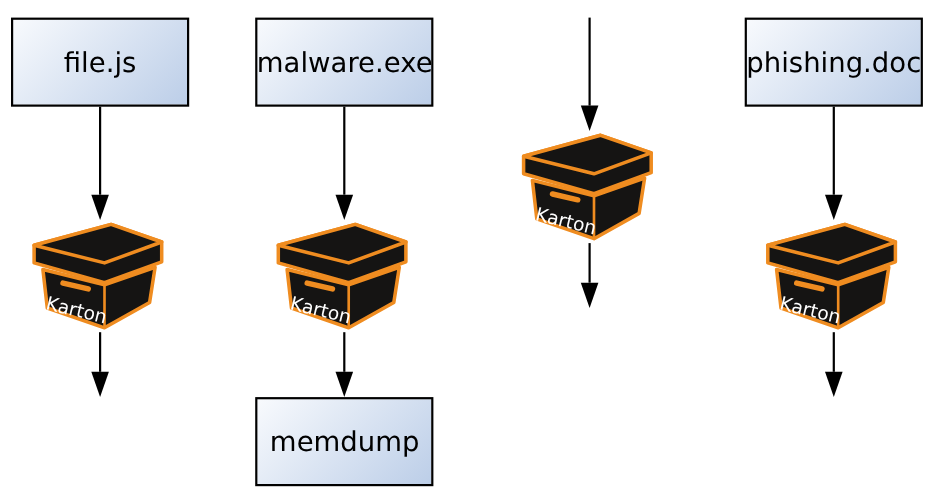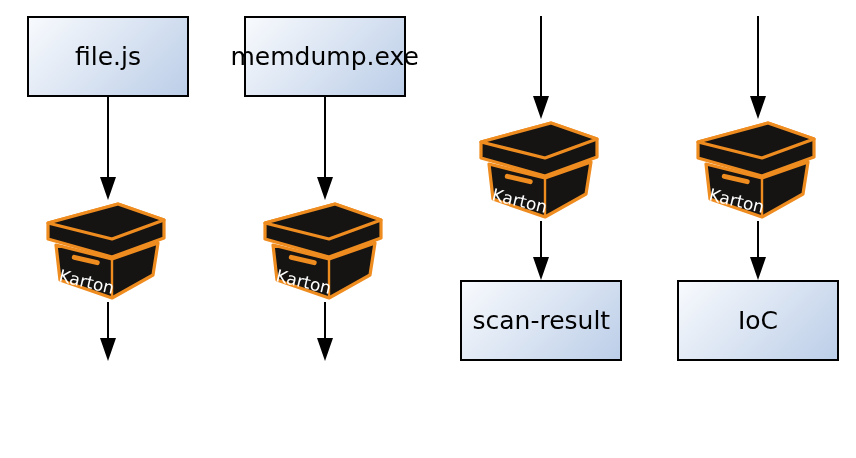--- a/index.html
+++ b/index.html
@@ -9,21 +9,21 @@
     height: 458px;
     background: #ffffff;
     overflow: hidden;
     font-family: "DejaVu Sans", "Liberation Sans", sans-serif;
   }
   * { box-sizing: border-box; }
 
   .diagram {
     width: 856px;
     height: 458px;
-    padding: 16px 17px 0 27px;
+    padding: 16px 17px 0 10px;
     display: flex;
     justify-content: space-between;
   }
 
   .col {
     width: 162px;
     display: flex;
     flex-direction: column;
     align-items: center;
   }
@@ -111,77 +111,77 @@
       <path class="k-lidtop" d="M2,23 L72,4 L118,20 L66,39 Z"></path>
     </svg>
     <div class="arrow a2">
       <div class="line"></div>
       <div class="head"></div>
     </div>
   </div>
 
   <div class="col">
     <div class="node">
-      <span>memdump.exe</span>
+      <span>malware.exe</span>
     </div>
     <div class="arrow a1">
       <div class="line"></div>
       <div class="head"></div>
     </div>
     <svg class="karton" viewBox="0 0 124 102">
       <path class="k-body" d="M10,45 L66,59 L112,43 L107,75 L66,98 L14,80 Z"></path>
       <path class="k-edge" d="M66,59 L66,96"></path>
       <rect class="k-slot" x="25.5" y="57.5" width="28.5" height="5" rx="2.5" transform="rotate(13 39.75 60)"></rect>
       <text class="k-text" x="12" y="81" transform="rotate(13.5 12 81)">Karton</text>
       <path class="k-lid" d="M2,23 L72,4 L118,20 L118,38 L66,57 L2,39 Z"></path>
       <path class="k-lidtop" d="M2,23 L72,4 L118,20 L66,39 Z"></path>
     </svg>
     <div class="arrow a2">
       <div class="line"></div>
       <div class="head"></div>
+    </div>
+    <div class="node">
+      <span>memdump</span>
     </div>
   </div>
 
   <div class="col">
     <div class="arrow a1">
       <div class="line"></div>
       <div class="head"></div>
     </div>
     <svg class="karton" viewBox="0 0 124 102">
       <path class="k-body" d="M10,45 L66,59 L112,43 L107,75 L66,98 L14,80 Z"></path>
       <path class="k-edge" d="M66,59 L66,96"></path>
       <rect class="k-slot" x="25.5" y="57.5" width="28.5" height="5" rx="2.5" transform="rotate(13 39.75 60)"></rect>
       <text class="k-text" x="12" y="81" transform="rotate(13.5 12 81)">Karton</text>
       <path class="k-lid" d="M2,23 L72,4 L118,20 L118,38 L66,57 L2,39 Z"></path>
       <path class="k-lidtop" d="M2,23 L72,4 L118,20 L66,39 Z"></path>
     </svg>
     <div class="arrow a2">
       <div class="line"></div>
       <div class="head"></div>
     </div>
-    <div class="node">
-      <span>scan-result</span>
-    </div>
   </div>
 
   <div class="col">
+    <div class="node">
+      <span>phishing.doc</span>
+    </div>
     <div class="arrow a1">
       <div class="line"></div>
       <div class="head"></div>
     </div>
     <svg class="karton" viewBox="0 0 124 102">
       <path class="k-body" d="M10,45 L66,59 L112,43 L107,75 L66,98 L14,80 Z"></path>
       <path class="k-edge" d="M66,59 L66,96"></path>
       <rect class="k-slot" x="25.5" y="57.5" width="28.5" height="5" rx="2.5" transform="rotate(13 39.75 60)"></rect>
       <text class="k-text" x="12" y="81" transform="rotate(13.5 12 81)">Karton</text>
       <path class="k-lid" d="M2,23 L72,4 L118,20 L118,38 L66,57 L2,39 Z"></path>
       <path class="k-lidtop" d="M2,23 L72,4 L118,20 L66,39 Z"></path>
     </svg>
     <div class="arrow a2">
       <div class="line"></div>
       <div class="head"></div>
     </div>
-    <div class="node">
-      <span>IoC</span>
-    </div>
   </div>
 
 </div>
 
 </body></html>

